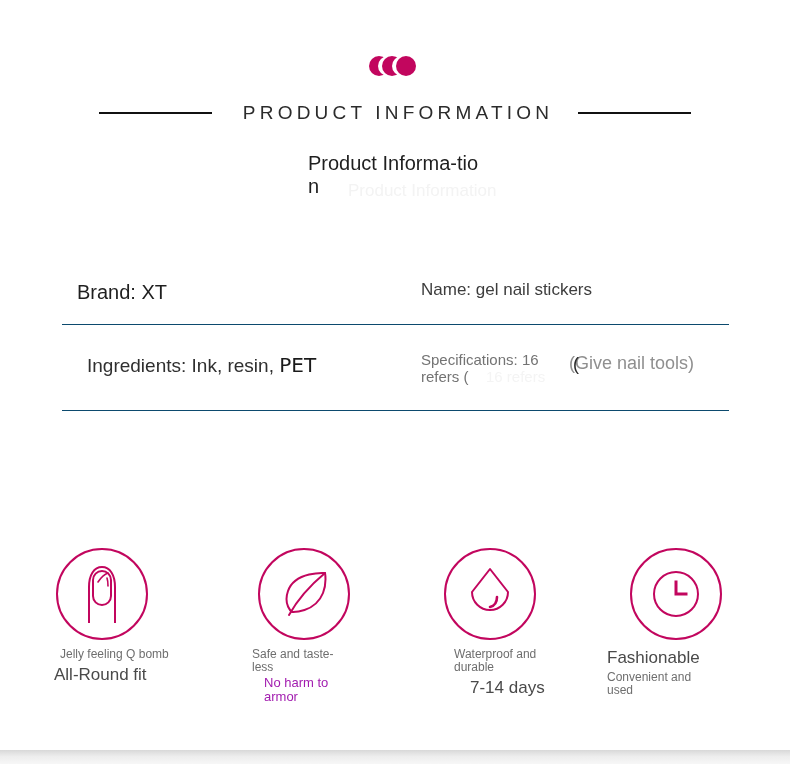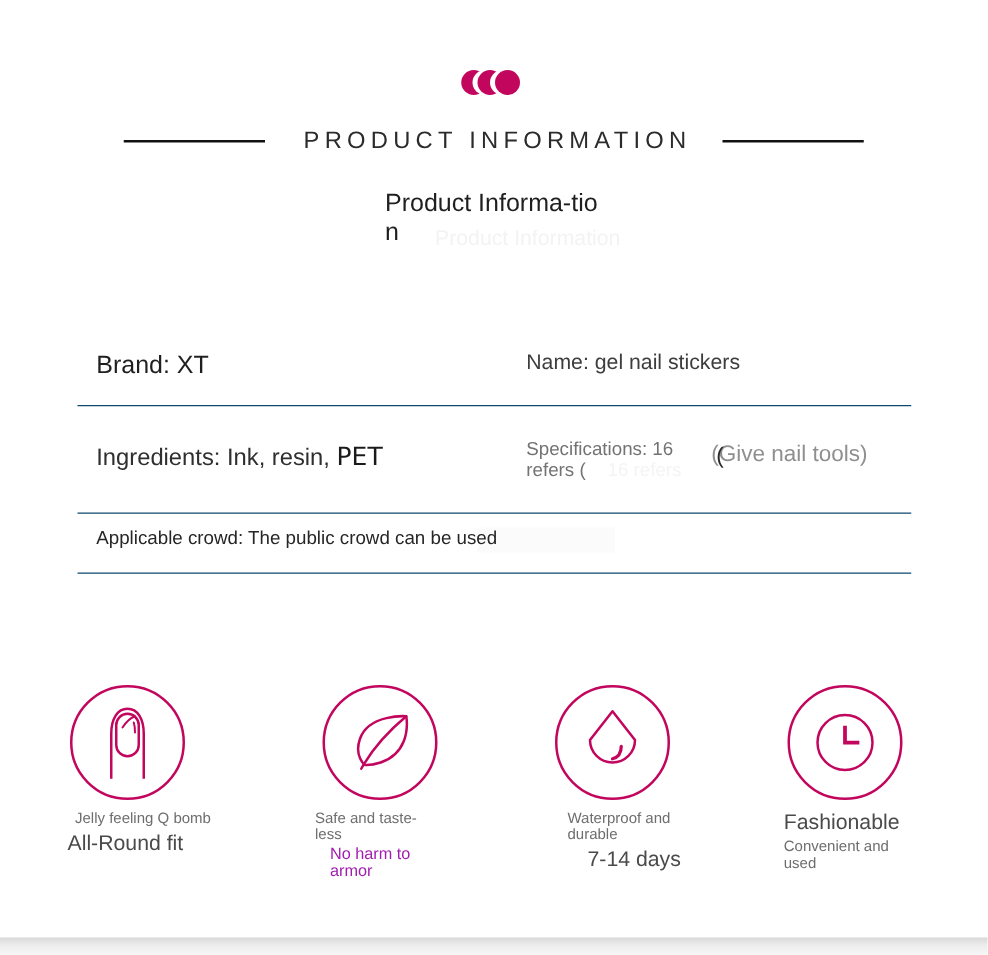--- a/index.html
+++ b/index.html
@@ -134,21 +134,21 @@
     position: absolute;
     left: 359px;
     top: 12px;
     font-size: 17px;
     color: #3d3d3d;
     white-space: nowrap;
   }
 
   .cell-ing {
     position: absolute;
-    left: 15px;
+    left: 25px;
     top: 28px;
     font-size: 19px;
     color: #2f2f2f;
     white-space: nowrap;
   }
   .cell-ing .pet {
     font-family: "DejaVu Sans", sans-serif;
     font-size: 20px;
     color: #1a1a1a;
   }
@@ -256,21 +256,21 @@
   .feature.f1 .feat-small { font-size: 12px; }
   .feature.f1 .feat-big { margin-left: -6px; margin-top: 4px; }
 
   .feature.f2 .feat-text { margin-left: 37px; width: 92px; }
   .feature.f2 .feat-big { font-size: 13px; margin-left: 12px; margin-top: 2px; line-height: 14px; color: #a21caf; }
   .feature.f2 .feat-small { width: 92px; }
 
   .feature.f3 .feat-text { margin-left: 53px; width: 100px; }
   .feature.f3 .feat-big { margin-left: 16px; margin-top: 4px; }
 
-  .feature.f4 .feat-text { margin-left: 40px; width: 100px; }
+  .feature.f4 .feat-text { margin-left: 20px; width: 100px; }
   .feature.f4 .feat-big { margin-bottom: 3px; }
   .feature.f4 .feat-small { line-height: 13px; }
 
   
   .bottom-band {
     position: absolute;
     left: 0;
     top: 750px;
     width: 790px;
     height: 14px;
@@ -311,24 +311,20 @@
     </div>
 
     <div class="spec-row r2">
       <div class="cell-ing"><span>Ingredients: Ink, resin, </span><span class="pet">PET</span></div>
       <div class="cell-spec">Specifications: 16 refers (</div>
       <div class="cell-spec-ghost">16 refers</div>
       <div class="cell-give">(Give nail tools)</div>
       <div class="cell-give-paren">(</div>
     </div>
 
-    <div class="spec-row r3">
-      <div class="cell-crowd-ghost"></div>
-      <div class="cell-crowd">Applicable crowd: The public crowd can be used</div>
-    </div>
 
   </div>
 
   <div class="features">
 
     <div class="feature f1">
       <div class="feat-icon">
         <svg width="62" height="66" viewBox="0 0 62 66" fill="none">
           <path d="M18 62 V26 C18 14 23 6 31 6 C39 6 44 14 44 26 V62" stroke="#C2065E" stroke-width="2" fill="none"></path>
           <rect x="22" y="10" width="18" height="34" rx="9" stroke="#C2065E" stroke-width="2" fill="none"></rect>

